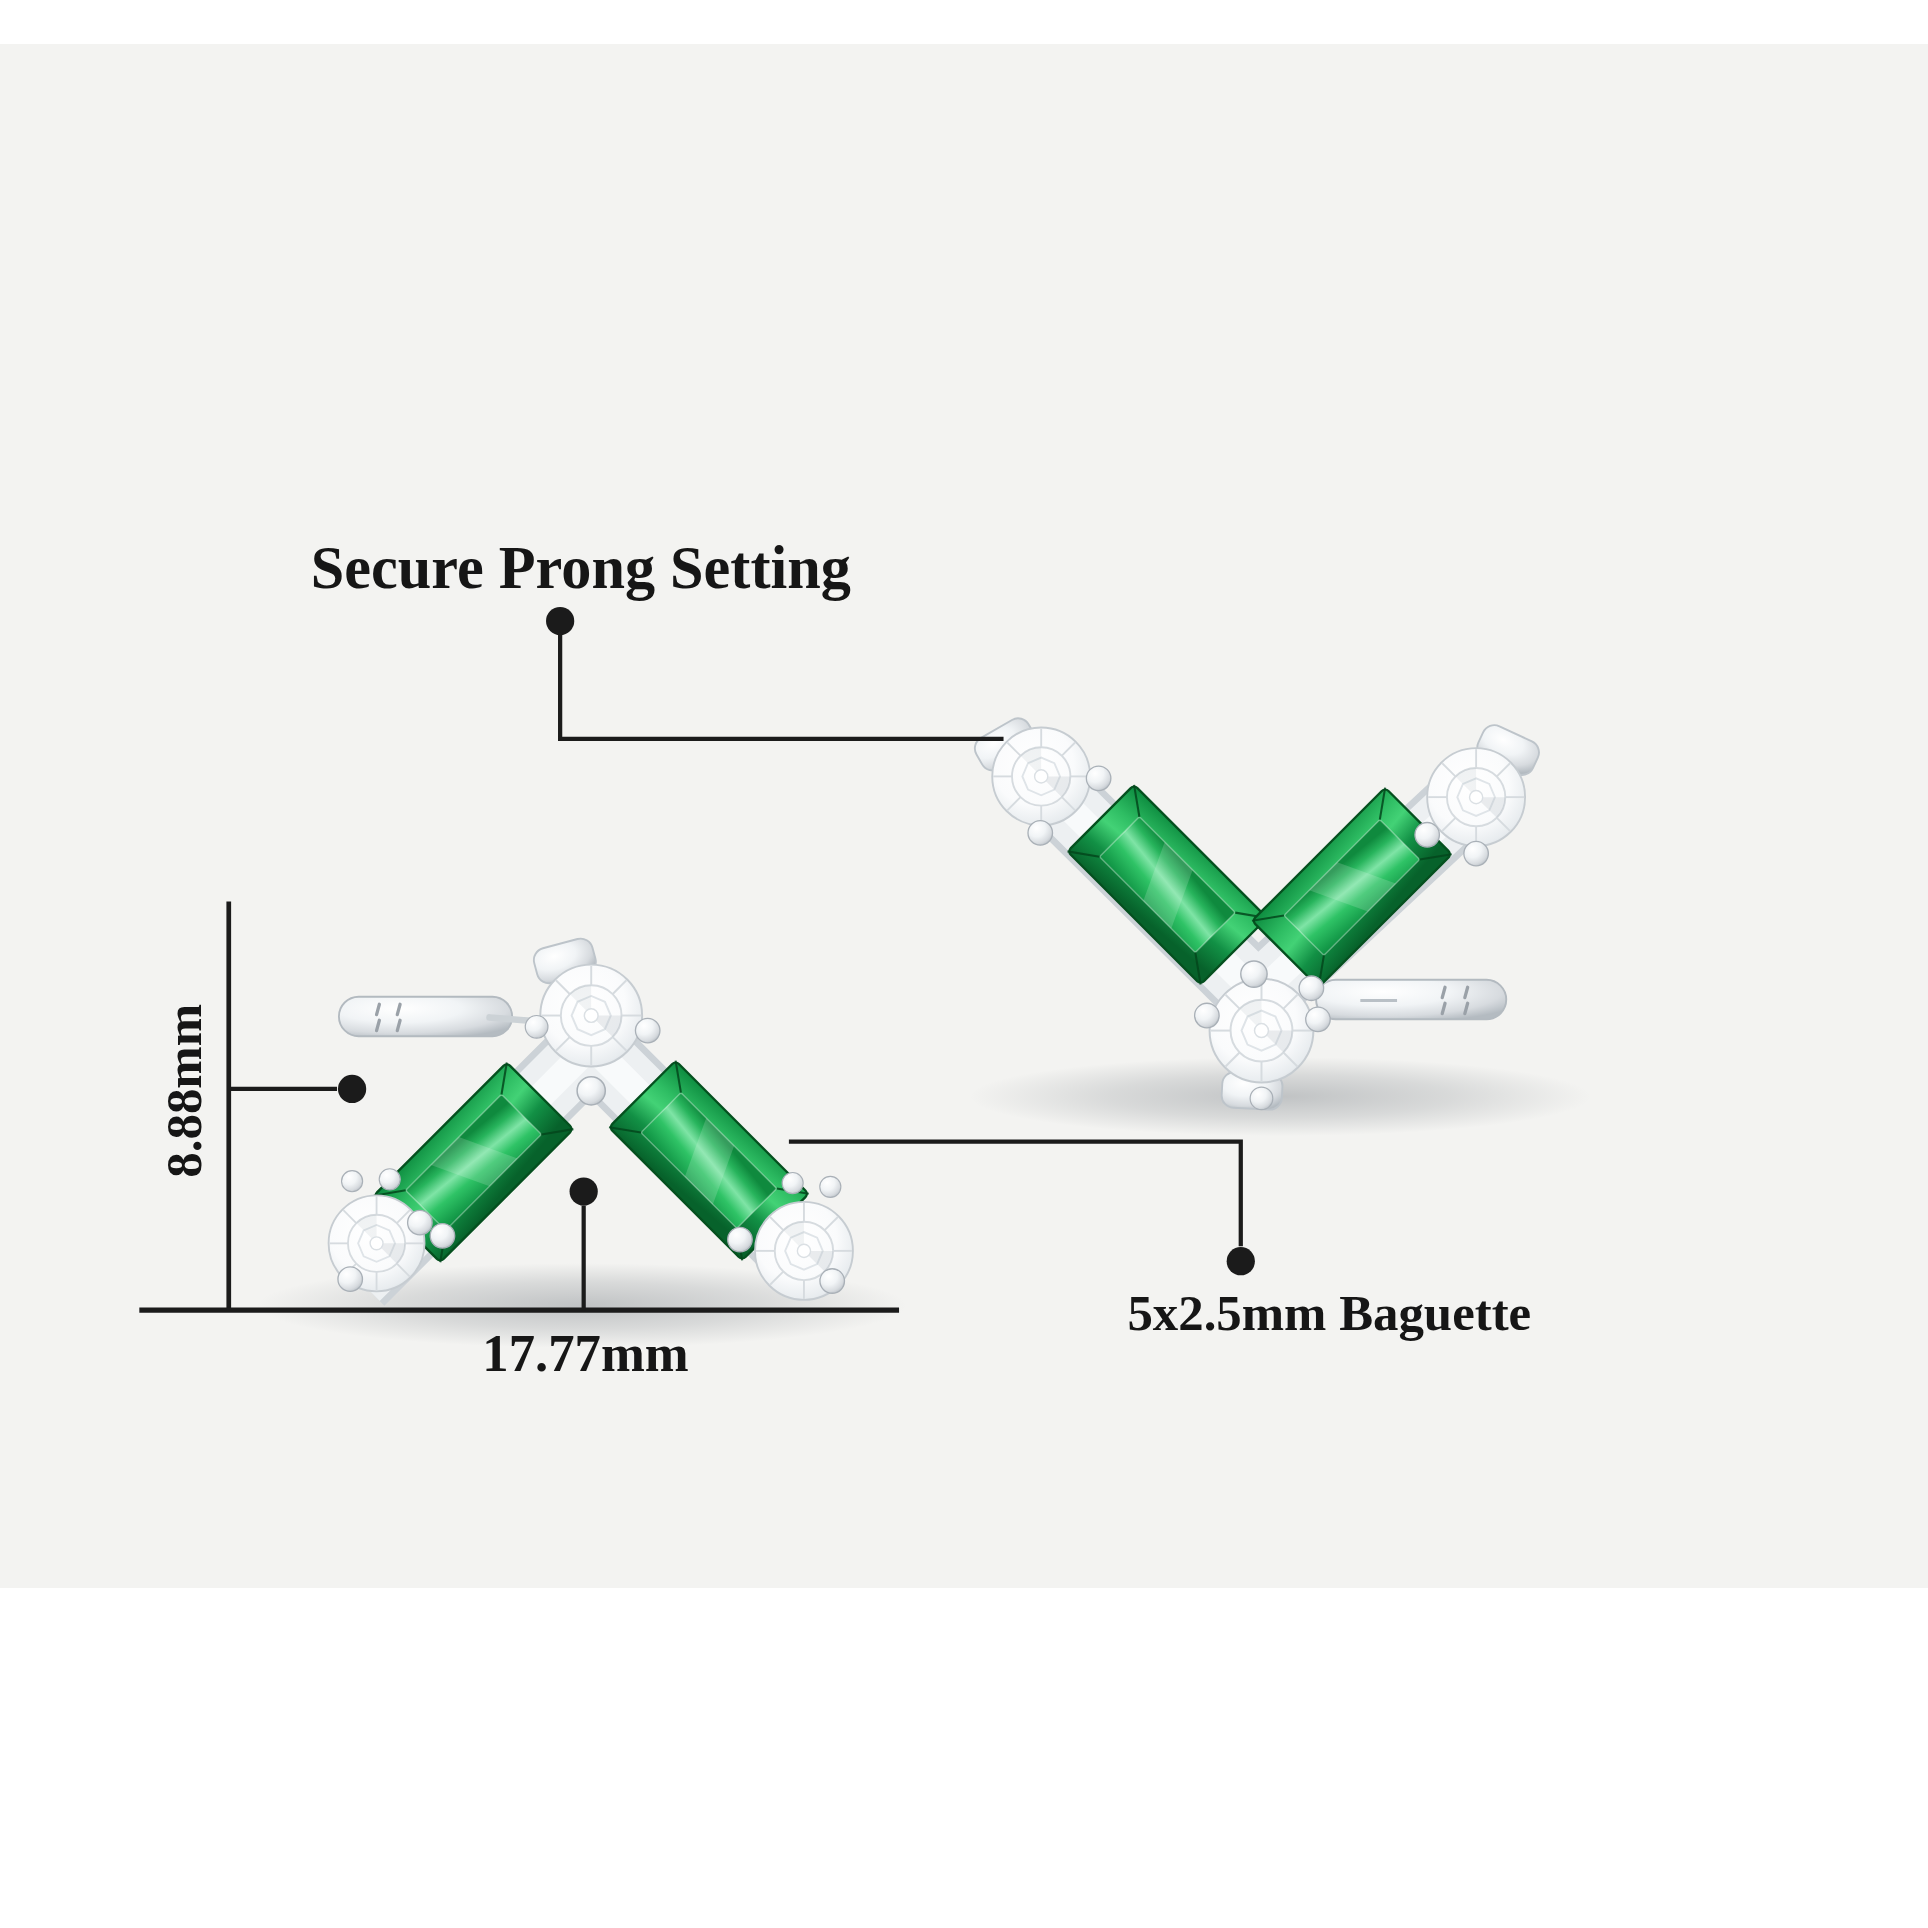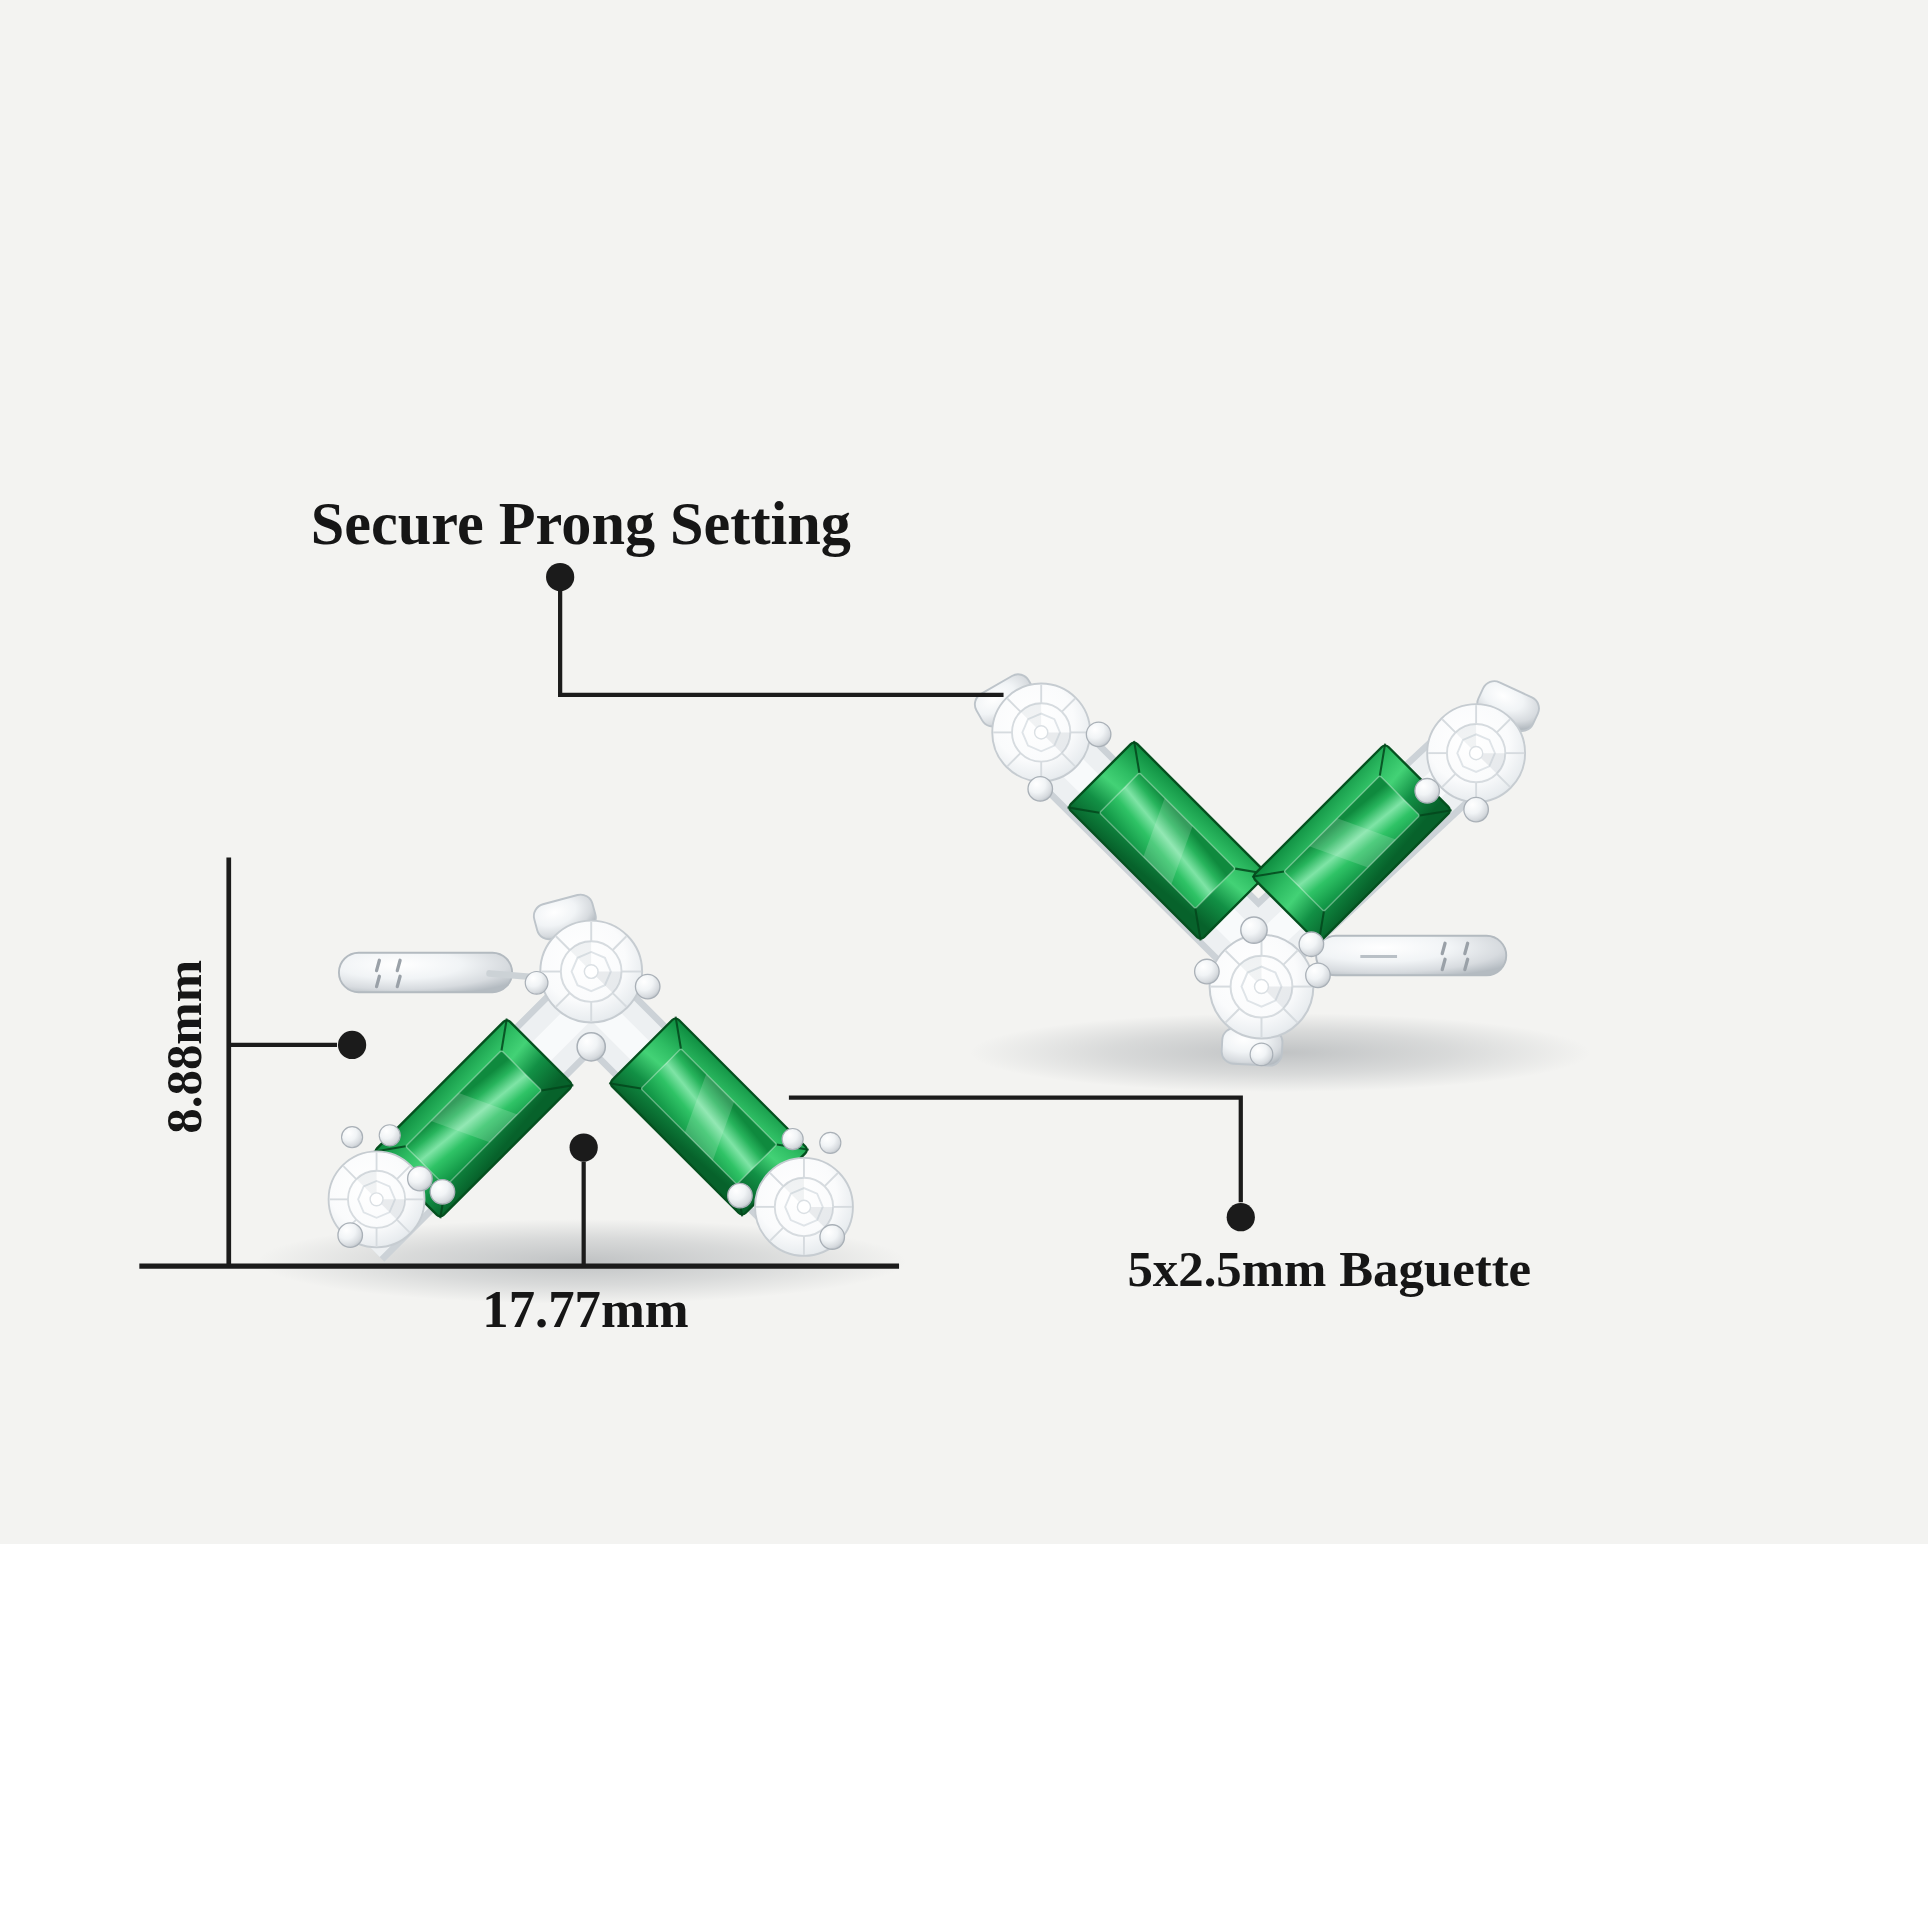--- a/index.html
+++ b/index.html
@@ -2,20 +2,21 @@
 <html style="font-size:15px"><head>
 <meta charset="utf-8">
 <style>
   html,body{margin:0;padding:0;}
   #stage{
     position:relative;
     width:1928px;height:1544px;
     background:#f3f3f1;
     overflow:hidden;
     font-family:"Liberation Serif","DejaVu Serif",serif;
+    margin-top:44px;
   }
   svg{position:absolute;left:0;top:0;}
   text{
     font-family:"Liberation Serif","DejaVu Serif",serif;
     font-weight:700;
     fill:#161616;
   }
 </style>
 </head>
 <body>

